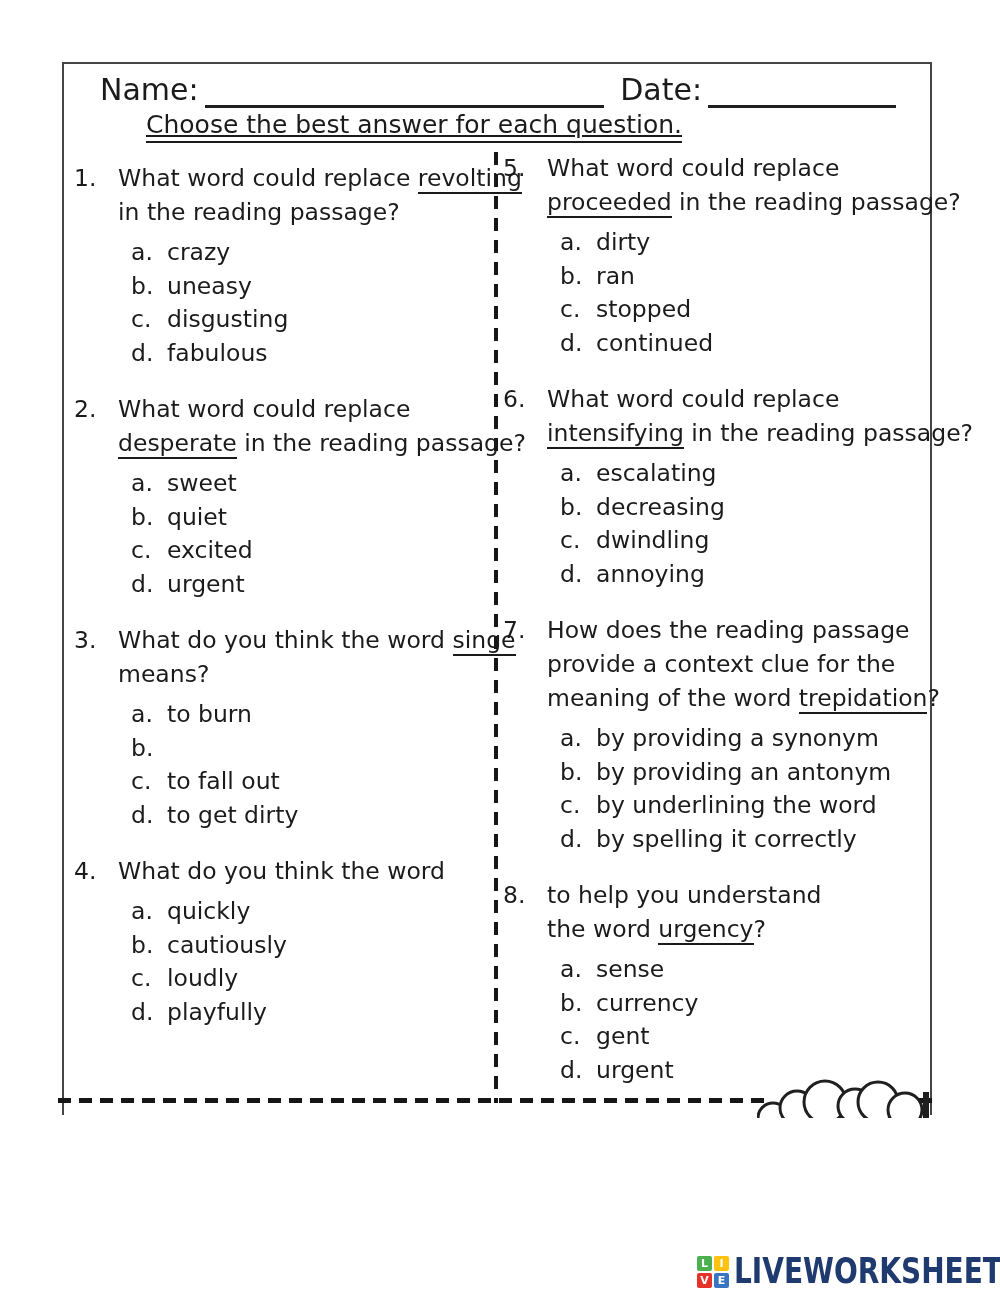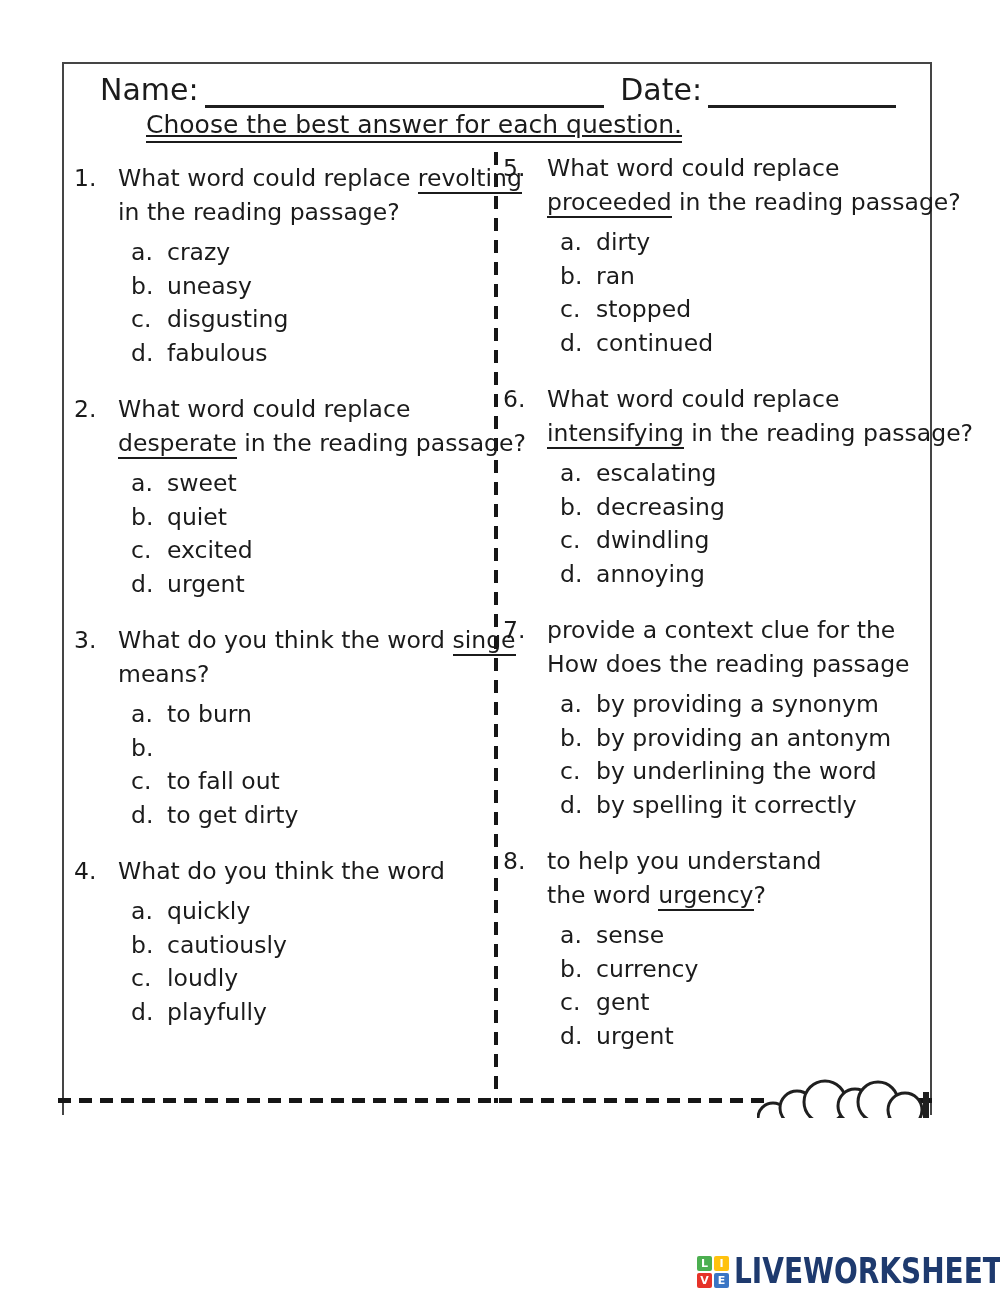--- a/index.html
+++ b/index.html
@@ -244,22 +244,23 @@
             <span class="opt-letter">d.</span>
             <span class="opt-text">annoying</span>
           </div>
         </div>
       </div>
     </div>
     <div class="q">
       <div class="q-num">7.</div>
       <div class="q-body">
         <div class="q-prompt">
+          <div class="q-line"><span>How does the reading passage</span></div>
           <div class="q-line"><span>provide a context clue for the</span></div>
-          <div class="q-line"><span>How does the reading passage</span></div>
+          <div class="q-line"><span>meaning of the word </span><span class="u">trepidation</span><span>?</span></div>
         </div>
         <div class="q-opts">
           <div class="opt">
             <span class="opt-letter">a.</span>
             <span class="opt-text">by providing a synonym</span>
           </div>
           <div class="opt">
             <span class="opt-letter">b.</span>
             <span class="opt-text">by providing an antonym</span>
           </div>

